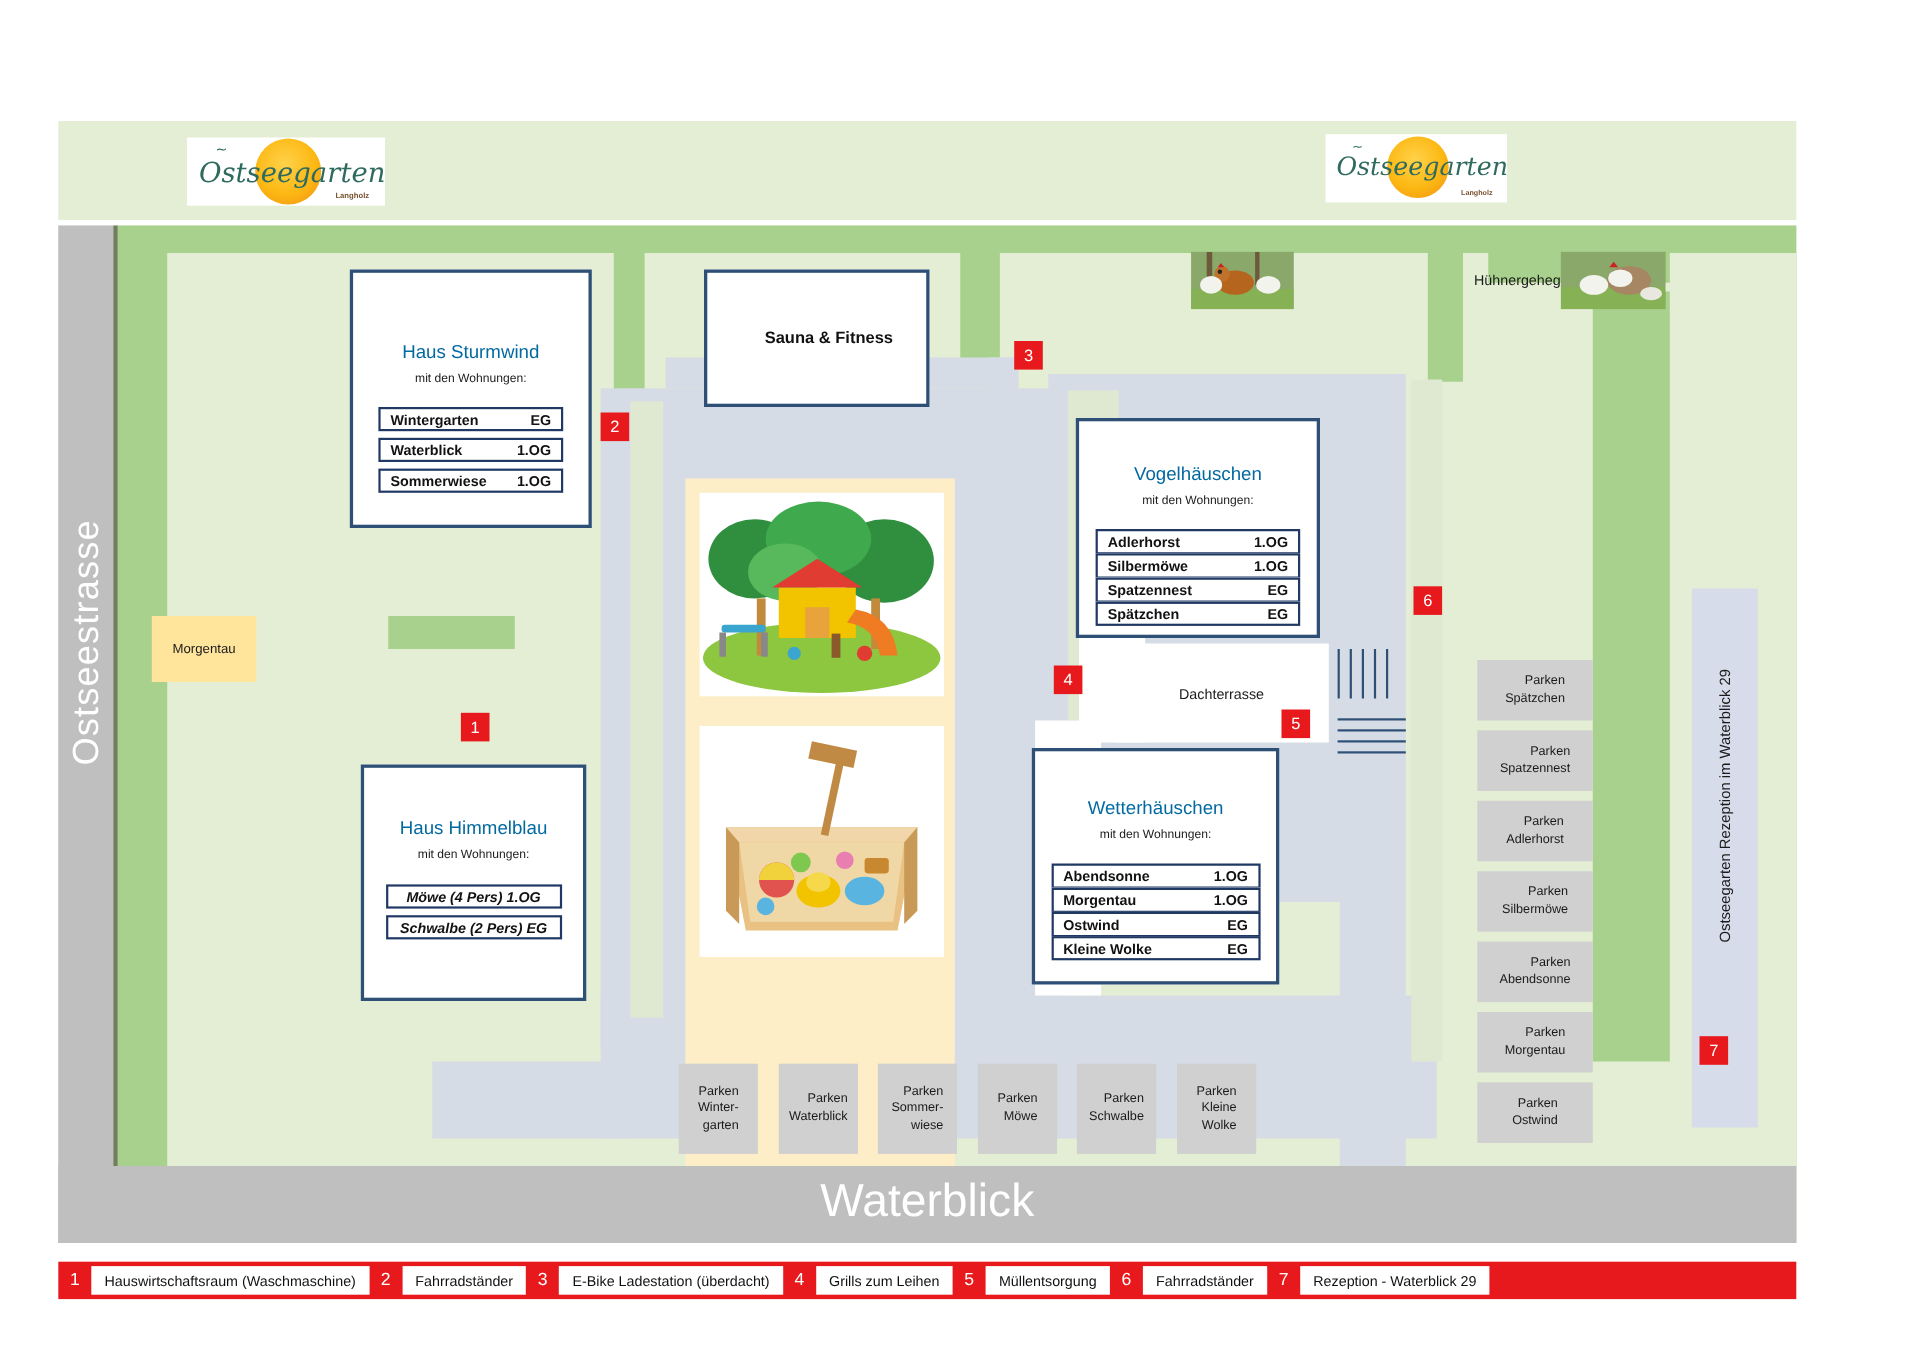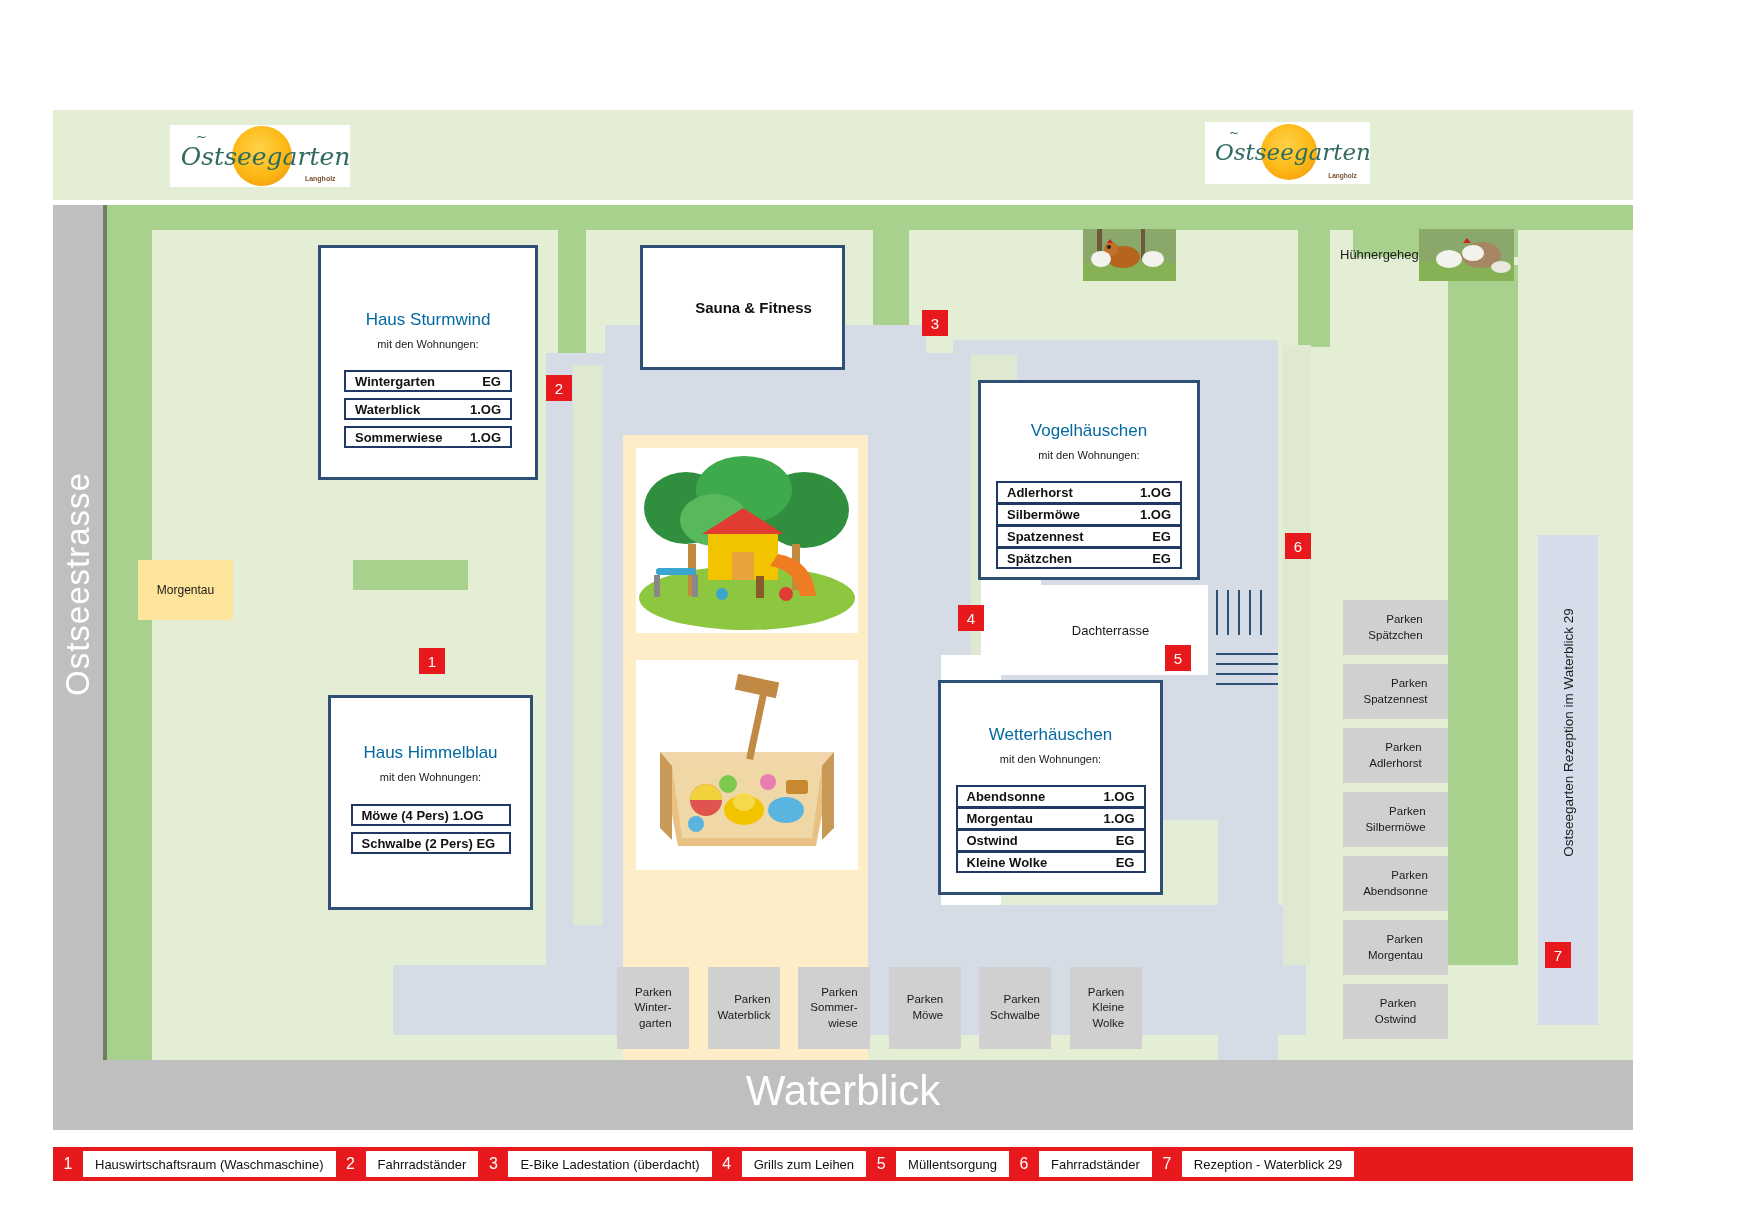--- a/index.html
+++ b/index.html
@@ -59,21 +59,21 @@
   .bld-title{position:absolute;left:0;width:100%;text-align:center;font-size:17px;color:#0369a1;}
   .bld-sub{position:absolute;left:0;width:100%;text-align:center;font-size:11px;color:#1a1a1a;}
   .bld-simple{position:absolute;left:11px;top:0;width:100%;height:100%;display:flex;
       align-items:center;justify-content:center;font-size:15px;font-weight:bold;color:#111;}
 
   .apts{position:absolute;left:0;width:100%;}
   .apt{position:relative;margin:0 auto 6px auto;border:2px solid #203864;background:#fff;
       box-sizing:border-box;height:22px;display:flex;align-items:center;
       justify-content:space-between;padding:0 9px;font-size:13px;font-weight:bold;color:#111;}
   .apt.tight{margin-bottom:0;border-bottom-width:1px;}
-  .apt.center{}
+  .apt.center{justify-content:center;font-style:italic;}
   .apt .nm{white-space:nowrap;}
   .apt .fl{white-space:nowrap;}
 
   
   .marker{position:absolute;width:26px;height:26px;background:#e8191c;color:#ffffff;
       font-size:15px;display:flex;align-items:center;justify-content:center;}
 
   
   .park{position:absolute;background:#d0d0d0;display:flex;align-items:center;
       justify-content:center;text-align:right;font-size:11.5px;color:#1a1a1a;line-height:1.35;}

